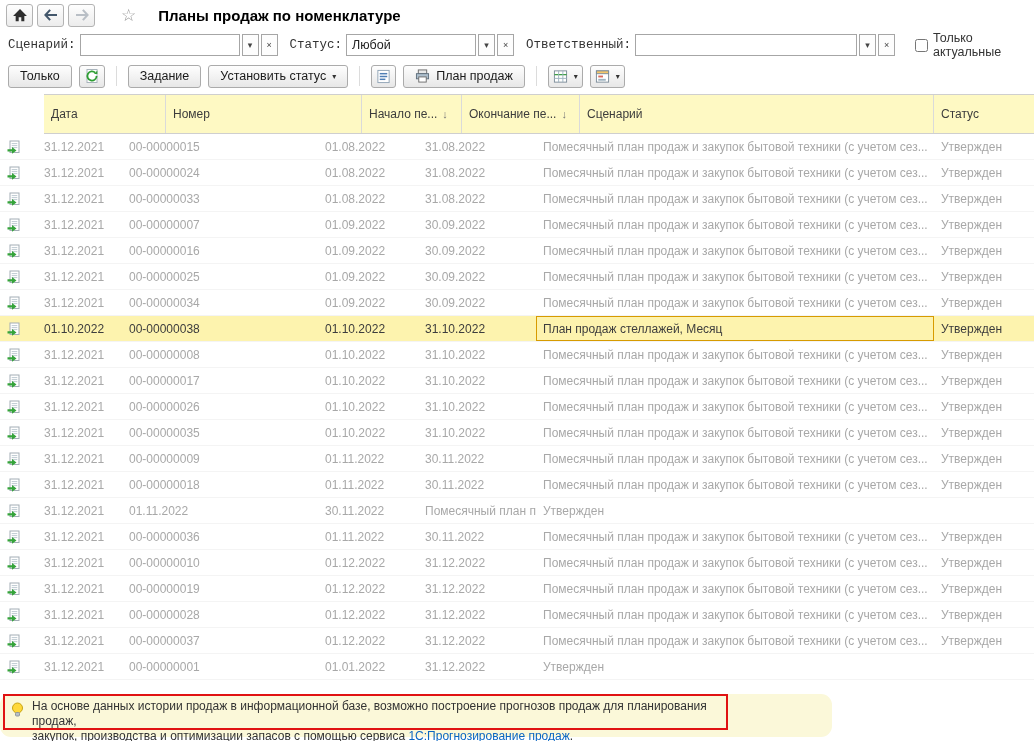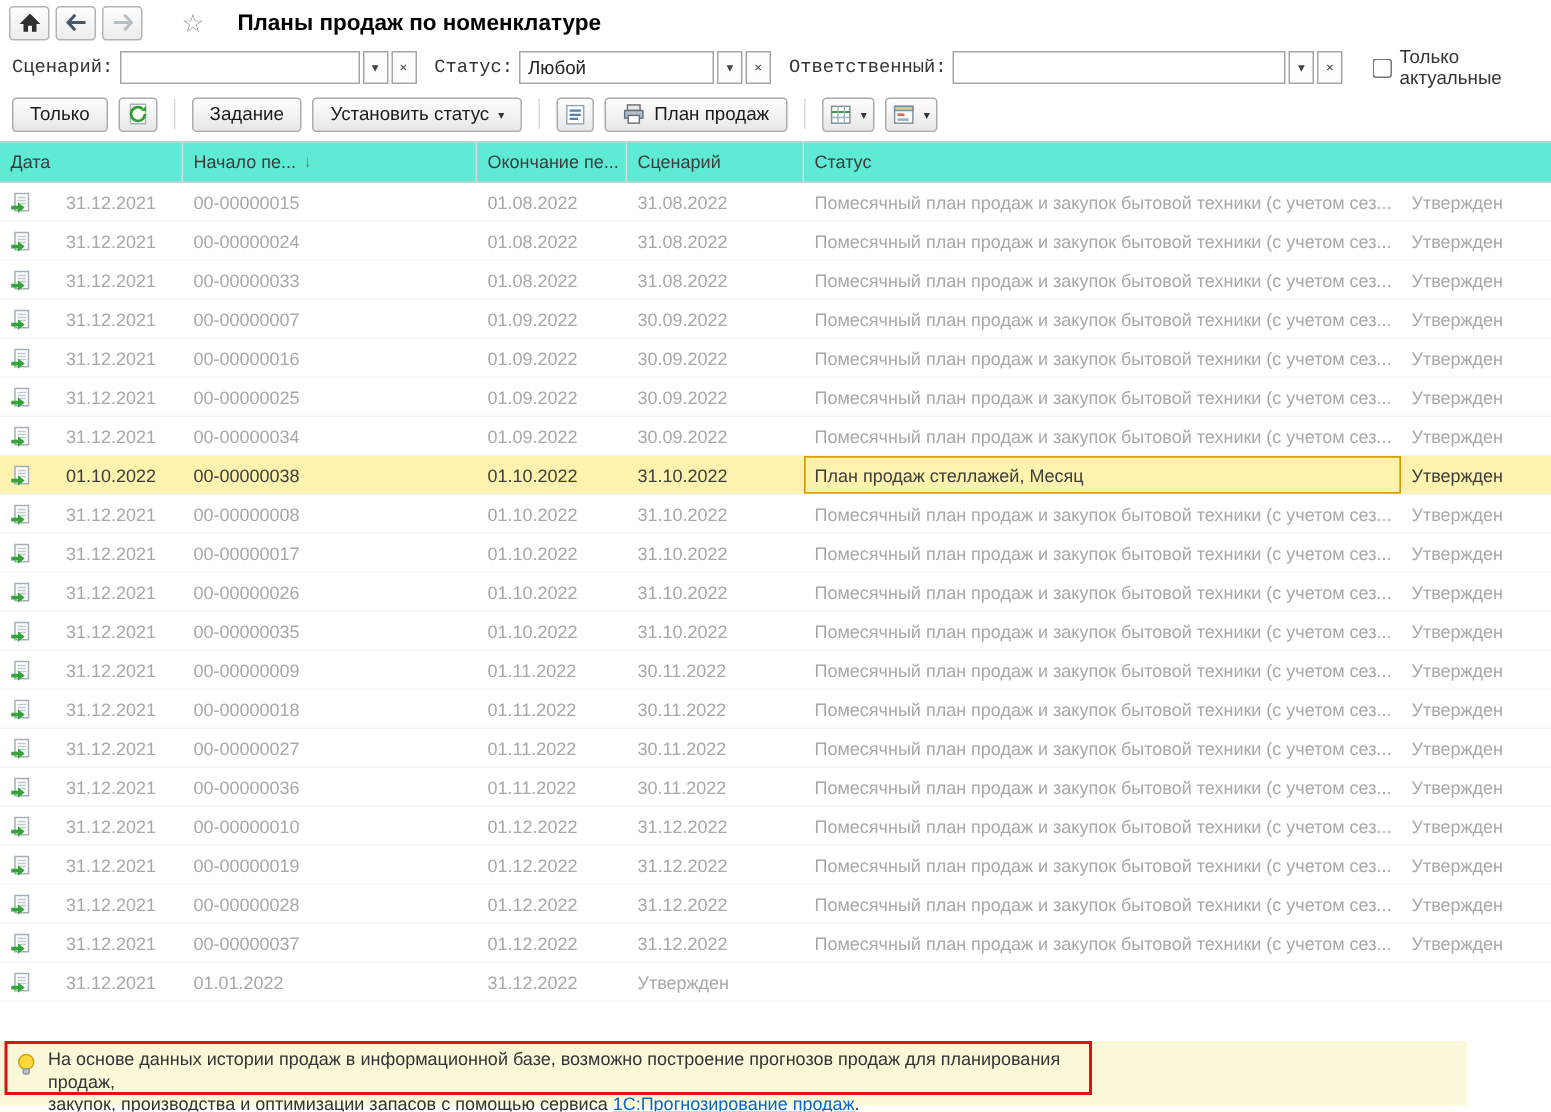--- a/index.html
+++ b/index.html
@@ -45,39 +45,39 @@
     cursor:pointer; font-family:"Liberation Sans","DejaVu Sans",sans-serif; white-space:nowrap;
   }
   .btn.icon-only { padding:0 4px; min-width:24px; }
   .caret { font-size:8px; color:#333; }
   .tsep { width:1px; height:20px; background:#dcdcdc; margin:0 4px; }
 
   
   .grid { margin-top:2px; }
   .grid-header {
     display:grid; grid-template-columns:122px 196px 100px 118px 1fr 100px;
-    height:28px; background:#5eead4; border-top:1px solid #cfcfcf; border-bottom:1px solid #cfcfcf;
-    font-size:12px; color:#3c3c3c;
+    height:40px; background:#fef9c3; border-top:1px solid #cfcfcf; border-bottom:1px solid #cfcfcf;
+    font-size:12px; color:#3c3c3c;margin-left:44px;
   }
   .hcell { display:flex; align-items:center; padding:0 7px; border-right:1px solid #dadada; gap:5px; overflow:hidden; white-space:nowrap; cursor:pointer; }
   .hcell:last-child { border-right:none; }
   .sort-arrow { color:#777; font-size:11px; }
 
   .grid-row {
     display:grid; grid-template-columns:122px 196px 100px 118px 1fr 100px;
     height:26px; font-size:12px; color:#a8a8a8; border-bottom:1px solid #f4f4f4; cursor:pointer;
   }
   .cell { display:flex; align-items:center; padding:0 7px; white-space:nowrap; overflow:hidden; }
   .cell-date { gap:23px; }
   .doc-icon { flex:0 0 auto; display:flex; }
   .grid-row.selected { background:#fdf3ae; color:#3d3d3d; }
   .grid-row.selected .cell-scenario { outline:1px solid #d79b00; outline-offset:-1px; box-shadow:inset 0 0 0 1px #e8b63a; }
 
   
-  .hint-band { position:absolute; left:0; top:694px; width:978px; height:43px; background:#fbf8d9; }
+  .hint-band { position:absolute; left:0; top:694px; width:832px; height:43px; background:#fbf8d9;border-radius:11px; }
   .hint-inner {
     position:absolute; left:3px; top:0; width:725px; height:36px;
     border:2px solid #e01212; display:flex; align-items:flex-start; gap:8px; padding:2px 6px;
   }
   .bulb { width:13px; height:16px; margin-top:4px; flex:0 0 auto; }
   .hint-text { font-size:12px; line-height:15px; color:#333; margin-top:1px; }
   .hint-text a { color:#0a66c2; text-decoration:underline; cursor:pointer; }
 </style>
 </head>
 <body>
@@ -192,20 +192,23 @@
         <rect x="3.5" y="10.5" width="8" height="2" fill="#9fb3c0"></rect>
       </svg>
       <span class="caret">▾</span>
     </button>
   </div>
 
   <div class="grid">
     <div class="grid-header">
         <div class="hcell">
           <span>Дата</span>
+        </div>
+        <div class="hcell">
+          <span>Номер</span>
         </div>
         <div class="hcell">
           <span>Начало пе...</span>
           <span class="sort-arrow">↓</span>
         </div>
         <div class="hcell">
           <span>Окончание пе...</span>
           <span class="sort-arrow">↓</span>
         </div>
         <div class="hcell">
@@ -488,21 +491,20 @@
         <svg width="14" height="14" viewBox="0 0 14 14">
           <rect x="3" y="1" width="9" height="11.5" fill="#fff" stroke="#a3aeb6"></rect>
           <line x1="4.7" y1="3.6" x2="10.3" y2="3.6" stroke="#becad2"></line>
           <line x1="4.7" y1="5.6" x2="10.3" y2="5.6" stroke="#becad2"></line>
           <line x1="4.7" y1="7.6" x2="10.3" y2="7.6" stroke="#becad2"></line>
           <path d="M0.5 9.2 H5 V7 L9.5 10.4 L5 13.8 V11.6 H0.5 Z" fill="#35a33a"></path>
         </svg>
       </span>
       <span>31.12.2021</span>
     </div>
-    <div class="cell">00-00000027</div>
     <div class="cell">01.11.2022</div>
     <div class="cell">30.11.2022</div>
     <div class="cell cell-scenario">Помесячный план продаж и закупок бытовой техники (с учетом сез...</div>
     <div class="cell">Утвержден</div>
   </div>
         <div class="grid-row">
     <div class="cell cell-date">
       <span class="doc-icon">
         <svg width="14" height="14" viewBox="0 0 14 14">
           <rect x="3" y="1" width="9" height="11.5" fill="#fff" stroke="#a3aeb6"></rect>
@@ -602,20 +604,21 @@
         <svg width="14" height="14" viewBox="0 0 14 14">
           <rect x="3" y="1" width="9" height="11.5" fill="#fff" stroke="#a3aeb6"></rect>
           <line x1="4.7" y1="3.6" x2="10.3" y2="3.6" stroke="#becad2"></line>
           <line x1="4.7" y1="5.6" x2="10.3" y2="5.6" stroke="#becad2"></line>
           <line x1="4.7" y1="7.6" x2="10.3" y2="7.6" stroke="#becad2"></line>
           <path d="M0.5 9.2 H5 V7 L9.5 10.4 L5 13.8 V11.6 H0.5 Z" fill="#35a33a"></path>
         </svg>
       </span>
       <span>31.12.2021</span>
     </div>
+    <div class="cell">00-00000001</div>
     <div class="cell">01.01.2022</div>
     <div class="cell">31.12.2022</div>
     <div class="cell">Утвержден</div>
   </div>
       </div>
   </div>
 
   <div class="hint-band">
     <div class="hint-inner">
       <svg class="bulb" viewBox="0 0 13 16">

